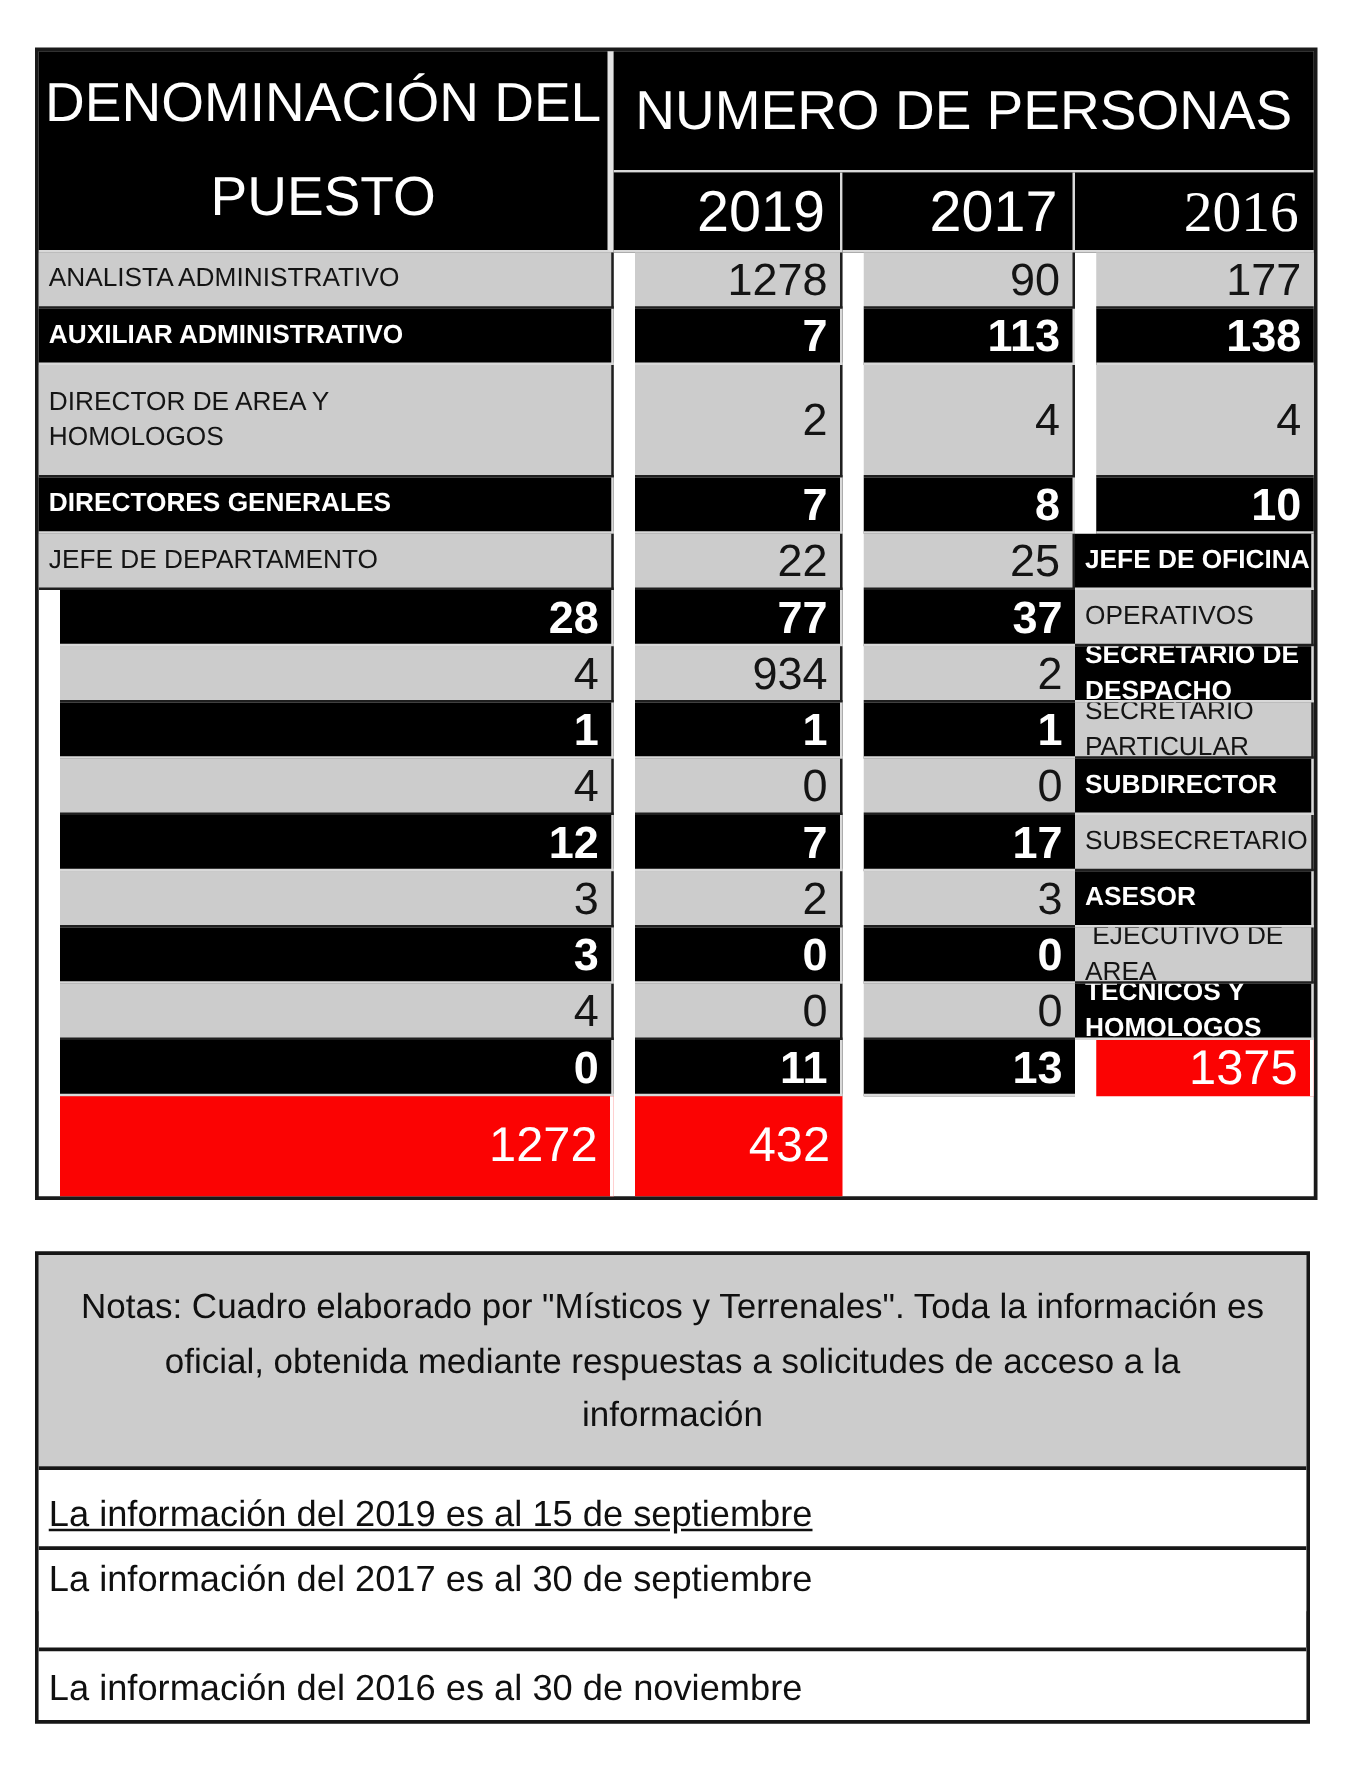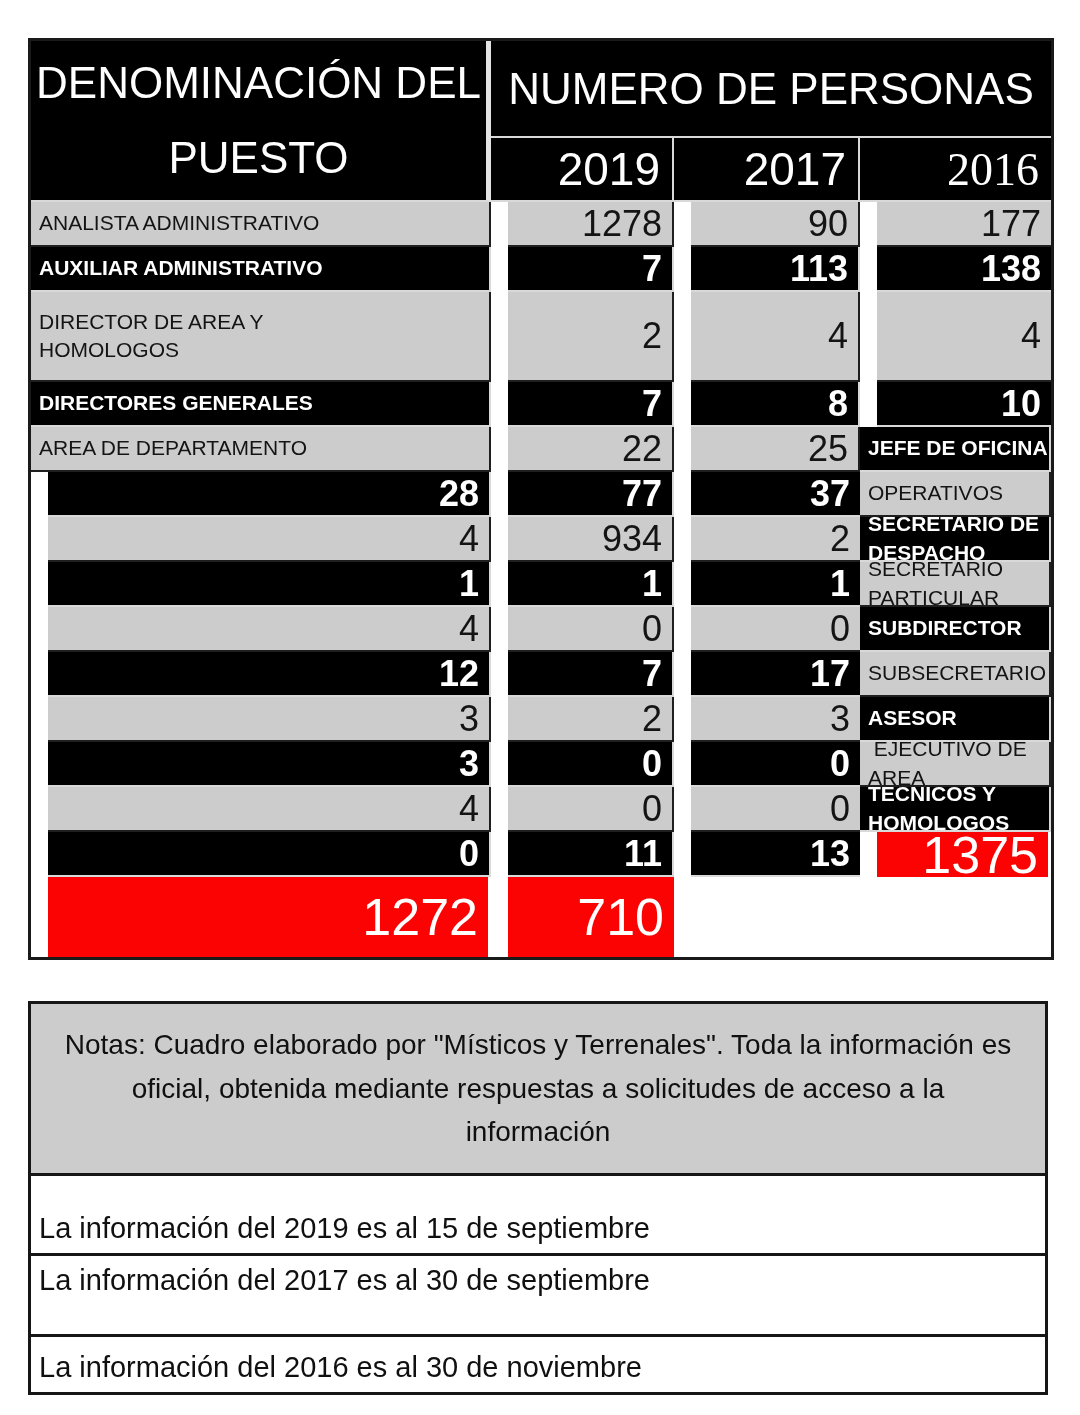--- a/index.html
+++ b/index.html
@@ -26,32 +26,32 @@
   
   .hb{background:#000000;color:#ffffff;font-weight:400;}
   .hlabel{grid-column:1;grid-row:1/3;justify-content:center;text-align:center;
           font-size:44px;line-height:1.7;border-right:5px solid #e3e3e3;border-bottom:2px solid #d9d9d9;}
   .hgroup{grid-column:2/5;grid-row:1;justify-content:center;font-size:44px;border-bottom:2px solid #d9d9d9;}
   .hyear{font-size:46px;justify-content:flex-end;padding-right:12px;border-right:2px solid #d9d9d9;border-bottom:2px solid #d9d9d9;}
   .y1{grid-row:2;grid-column:2;} .y2{grid-row:2;grid-column:3;} .y3{grid-row:2;grid-column:4;font-family:Liberation Serif, serif;}
   
   .t{background:#FB0303;color:#ffffff;font-weight:400;border-right:3px solid #ffffff;border-bottom:none;}
   .t.lab{font-size:52px;padding-left:10px;}
-  .t.num{font-size:52px;padding-left:16px;}
+  .t.num{font-size:39px;padding-left:16px;}
   
   .notesblock{position:absolute;left:28px;top:1001px;width:1020px;border:3px solid #161616;box-sizing:border-box;}
   .notes{
     height:169px;background:#CCCCCC;display:flex;align-items:center;justify-content:center;
     text-align:center;font-size:28px;line-height:1.55;padding:0 26px;box-sizing:border-box;color:#101010;
   }
   .fnote{
     background:#ffffff;border-top:3px solid #161616;display:flex;align-items:flex-end;
     padding:0 0 8px 8px;font-size:29px;color:#101010;box-sizing:border-box;
   }
-  .f1{height:80px;} .f2{height:52px;} .f3{height:58px;margin-top:29px;}
+  .f1{height:64px;text-decoration:underline;} .f2{height:52px;} .f3{height:58px;margin-top:29px;}
 </style>
 </head>
 <body>
 
 <div class="tbl">
   <div class="c hb hlabel">DENOMINACIÓN DEL PUESTO</div>
   <div class="c hb hgroup nr">NUMERO DE PERSONAS</div>
   <div class="c hb hyear y1">2019</div>
   <div class="c hb hyear y2">2017</div>
   <div class="c hb hyear y3 nr">2016</div>
@@ -70,21 +70,21 @@
 HOMOLOGOS</div>
   <div class="c g num">2</div>
   <div class="c g num">4</div>
   <div class="c g num nr">4</div>
 
   <div class="c b lab">DIRECTORES GENERALES</div>
   <div class="c b num">7</div>
   <div class="c b num">8</div>
   <div class="c b num nr">10</div>
 
-  <div class="c g lab">AREA DE DEPARTAMENTO</div>
+  <div class="c g lab">JEFE DE DEPARTAMENTO</div>
   <div class="c g num">22</div>
   <div class="c g num">25</div>
 
   <div class="c b lab">JEFE DE OFICINA</div>
   <div class="c b num">28</div>
   <div class="c b num">77</div>
   <div class="c b num nr">37</div>
 
   <div class="c g lab">OPERATIVOS</div>
   <div class="c g num">4</div>
@@ -121,21 +121,21 @@
   <div class="c g num">0</div>
   <div class="c g num nr">0</div>
 
   <div class="c b lab">TECNICOS Y HOMOLOGOS</div>
   <div class="c b num">0</div>
   <div class="c b num">11</div>
   <div class="c b num nr">13</div>
 
   <div class="c t num">1375</div>
   <div class="c t num">1272</div>
-  <div class="c t num nr">710</div>
+  <div class="c t num nr">432</div>
 </div>
 
 <div class="notesblock">
   <div class="notes">Notas: Cuadro elaborado por "Místicos y Terrenales". Toda la información es oficial, obtenida mediante respuestas a solicitudes de acceso a la información</div>
   <div class="fnote f1">La información del 2019 es al 15 de septiembre</div>
   <div class="fnote f2">La información del 2017 es al 30 de septiembre</div>
   <div class="fnote f3">La información del 2016 es al 30 de noviembre</div>
 </div>
 
 </body></html>

